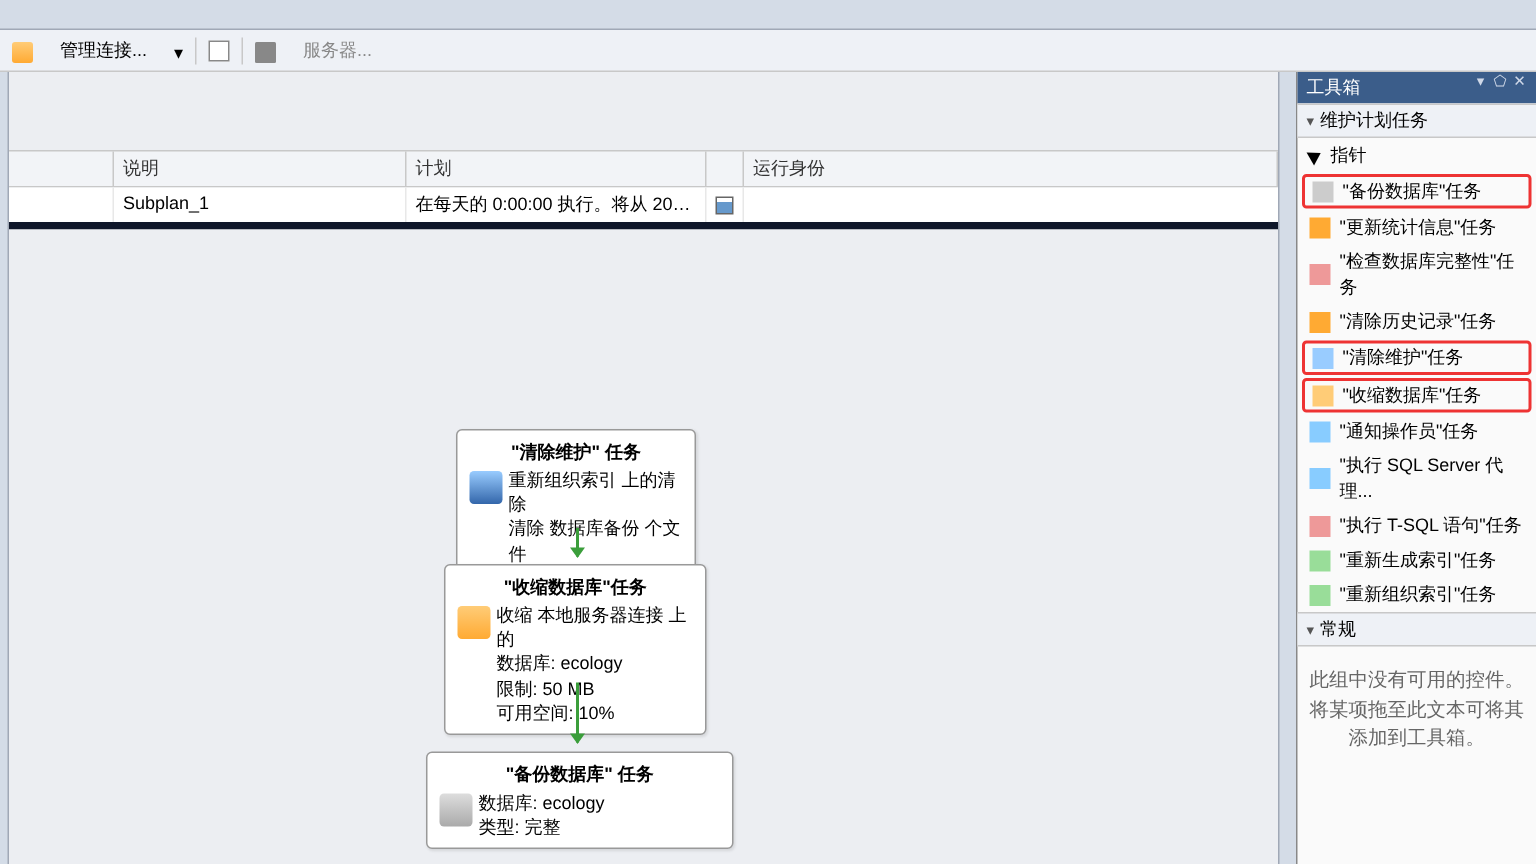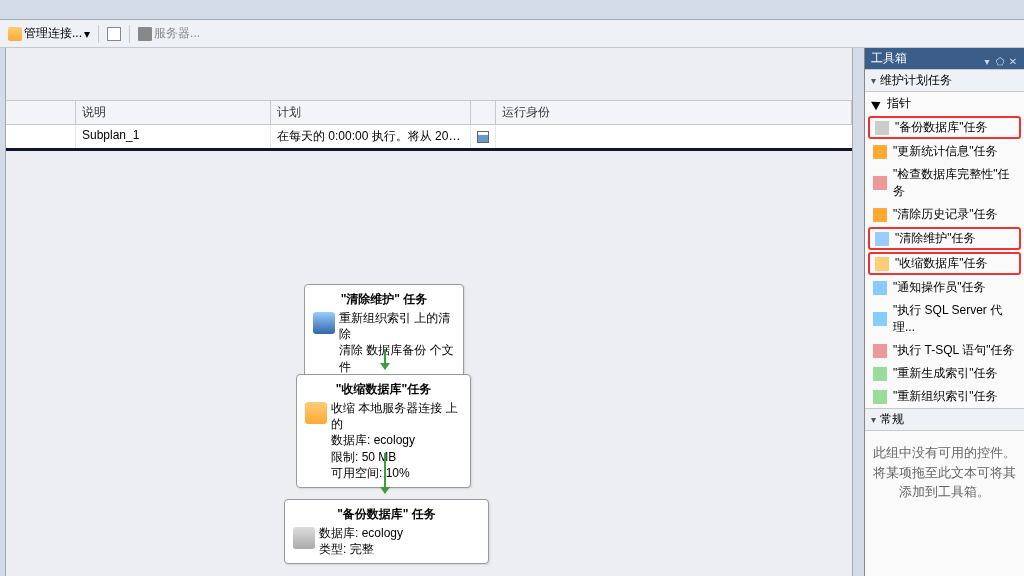--- a/index.html
+++ b/index.html
@@ -1,49 +1,49 @@
 <!DOCTYPE html>
 <html><head>
 <meta charset="utf-8">
 <style>
 *{box-sizing:border-box;margin:0;padding:0;font-family:"Microsoft YaHei","SimSun",sans-serif;font-size:12px}
 body{width:1024px;height:576px;overflow:hidden;background:#eceef2;display:flex;flex-direction:column}
 .topbar{height:20px;background:#d4dce7;border-bottom:1px solid #a0a8b6}
 .toolbar{height:28px;background:#eef1f6;border-bottom:1px solid #c8c8c8;display:flex;align-items:center;padding-left:4px;gap:2px}
-.tbtn{padding:2px 4px;display:flex;align-items:center;gap:2px;cursor:pointer}
+.tbtn{padding:2px 4px;display:flex;align-items:flex-end;gap:18px;cursor:pointer}
 .sep{width:1px;height:18px;background:#c8c8c8;margin:0 2px}
 .ico{width:14px;height:14px;display:inline-block}
 .ico-db{background:linear-gradient(#fc7,#fa3);border-radius:2px}
 .ico-copy{background:#fff;border:1px solid #888}
 .ico-srv{background:#888;border-radius:1px}
 .main{flex:1;display:flex;overflow:hidden}
 .left{width:6px;background:#d4dce7;border-right:1px solid #a0a8b6}
 .center{flex:1;display:flex;flex-direction:column;overflow:hidden}
 .gap{height:52px;background:#eceef2}
 .gridhead{display:flex;background:#f2f4f7;border-top:1px solid #c8c8c8;border-bottom:1px solid #c8c8c8}
 .gridhead div{padding:3px 6px;border-right:1px solid #c8c8c8;color:#333}
-.gridrow{display:flex;background:#fff;border-bottom:3px solid #0f172a}
+.gridrow{display:flex;background:#fff;border-bottom:5px solid #0f172a}
 .gridrow div{padding:3px 6px;border-right:1px solid #e8e8e8;white-space:nowrap;overflow:hidden;text-overflow:ellipsis}
 .col0{width:70px}
 .col1{width:195px}
 .col2{width:200px}
 .col3{width:25px;display:flex;align-items:center;justify-content:center}
 .col4{flex:1}
 .cal-ico{width:14px;height:12px;background:linear-gradient(#fff 30%,#69c 30%);border:1px solid #666;display:inline-block}
 .canvas{flex:1;background:#eceef2;position:relative}
 .task{position:absolute;background:#fff;border:1px solid #999;border-radius:4px;padding:6px 8px;box-shadow:1px 1px 2px rgba(0,0,0,.1);min-width:150px}
 .task-title{text-align:center;font-weight:bold;margin-bottom:2px}
 .task-body{display:flex;gap:4px}
 .task-ico{width:22px;height:22px;flex-shrink:0;background:linear-gradient(#fc7,#fa3);border-radius:3px;margin-top:2px}
 .task-txt{font-size:11px;line-height:1.35}
 .arrow{position:absolute;width:2px;background:#3b9e3b;left:50%}
 .arrow::after{content:'';position:absolute;bottom:-6px;left:-4px;border:5px solid transparent;border-top:7px solid #3b9e3b}
 .rtab{width:12px;background:#d4dce7;border-left:1px solid #a0a8b6}
 .toolbox{width:160px;background:#fafafa;display:flex;flex-direction:column;border-left:1px solid #888}
-.tb-title{background:#3b5d8a;color:#fff;padding:2px 6px;display:flex;align-items:flex-end;justify-content:space-between}
+.tb-title{background:#3b5d8a;color:#fff;padding:2px 6px;display:flex;align-items:flex-start;justify-content:space-between}
 .tb-ctl{display:flex;gap:3px}
 .tb-ctl span{width:10px;height:10px;color:#cfd8e8;font-size:10px;line-height:10px;text-align:center;cursor:pointer}
 .section{background:#eef1f6;border-top:1px solid #c8c8c8;border-bottom:1px solid #c8c8c8;padding:2px 6px;display:flex;align-items:center;gap:4px;cursor:pointer}
 .chev{font-size:10px;color:#555}
 .items{display:flex;flex-direction:column}
 .item{display:flex;align-items:center;gap:6px;padding:3px 8px;cursor:pointer}
 .item.hl{border:2px solid #e33;margin:1px 3px;padding:1px 5px;border-radius:3px}
 .item .ico{width:14px;height:14px;flex-shrink:0}
 .cursor-ico{width:0;height:0;border-left:8px solid #000;border-top:5px solid transparent;border-bottom:5px solid transparent;transform:rotate(-30deg)}
 .tb-msg{padding:12px 8px;color:#666;text-align:center;line-height:1.5;font-size:13px}

